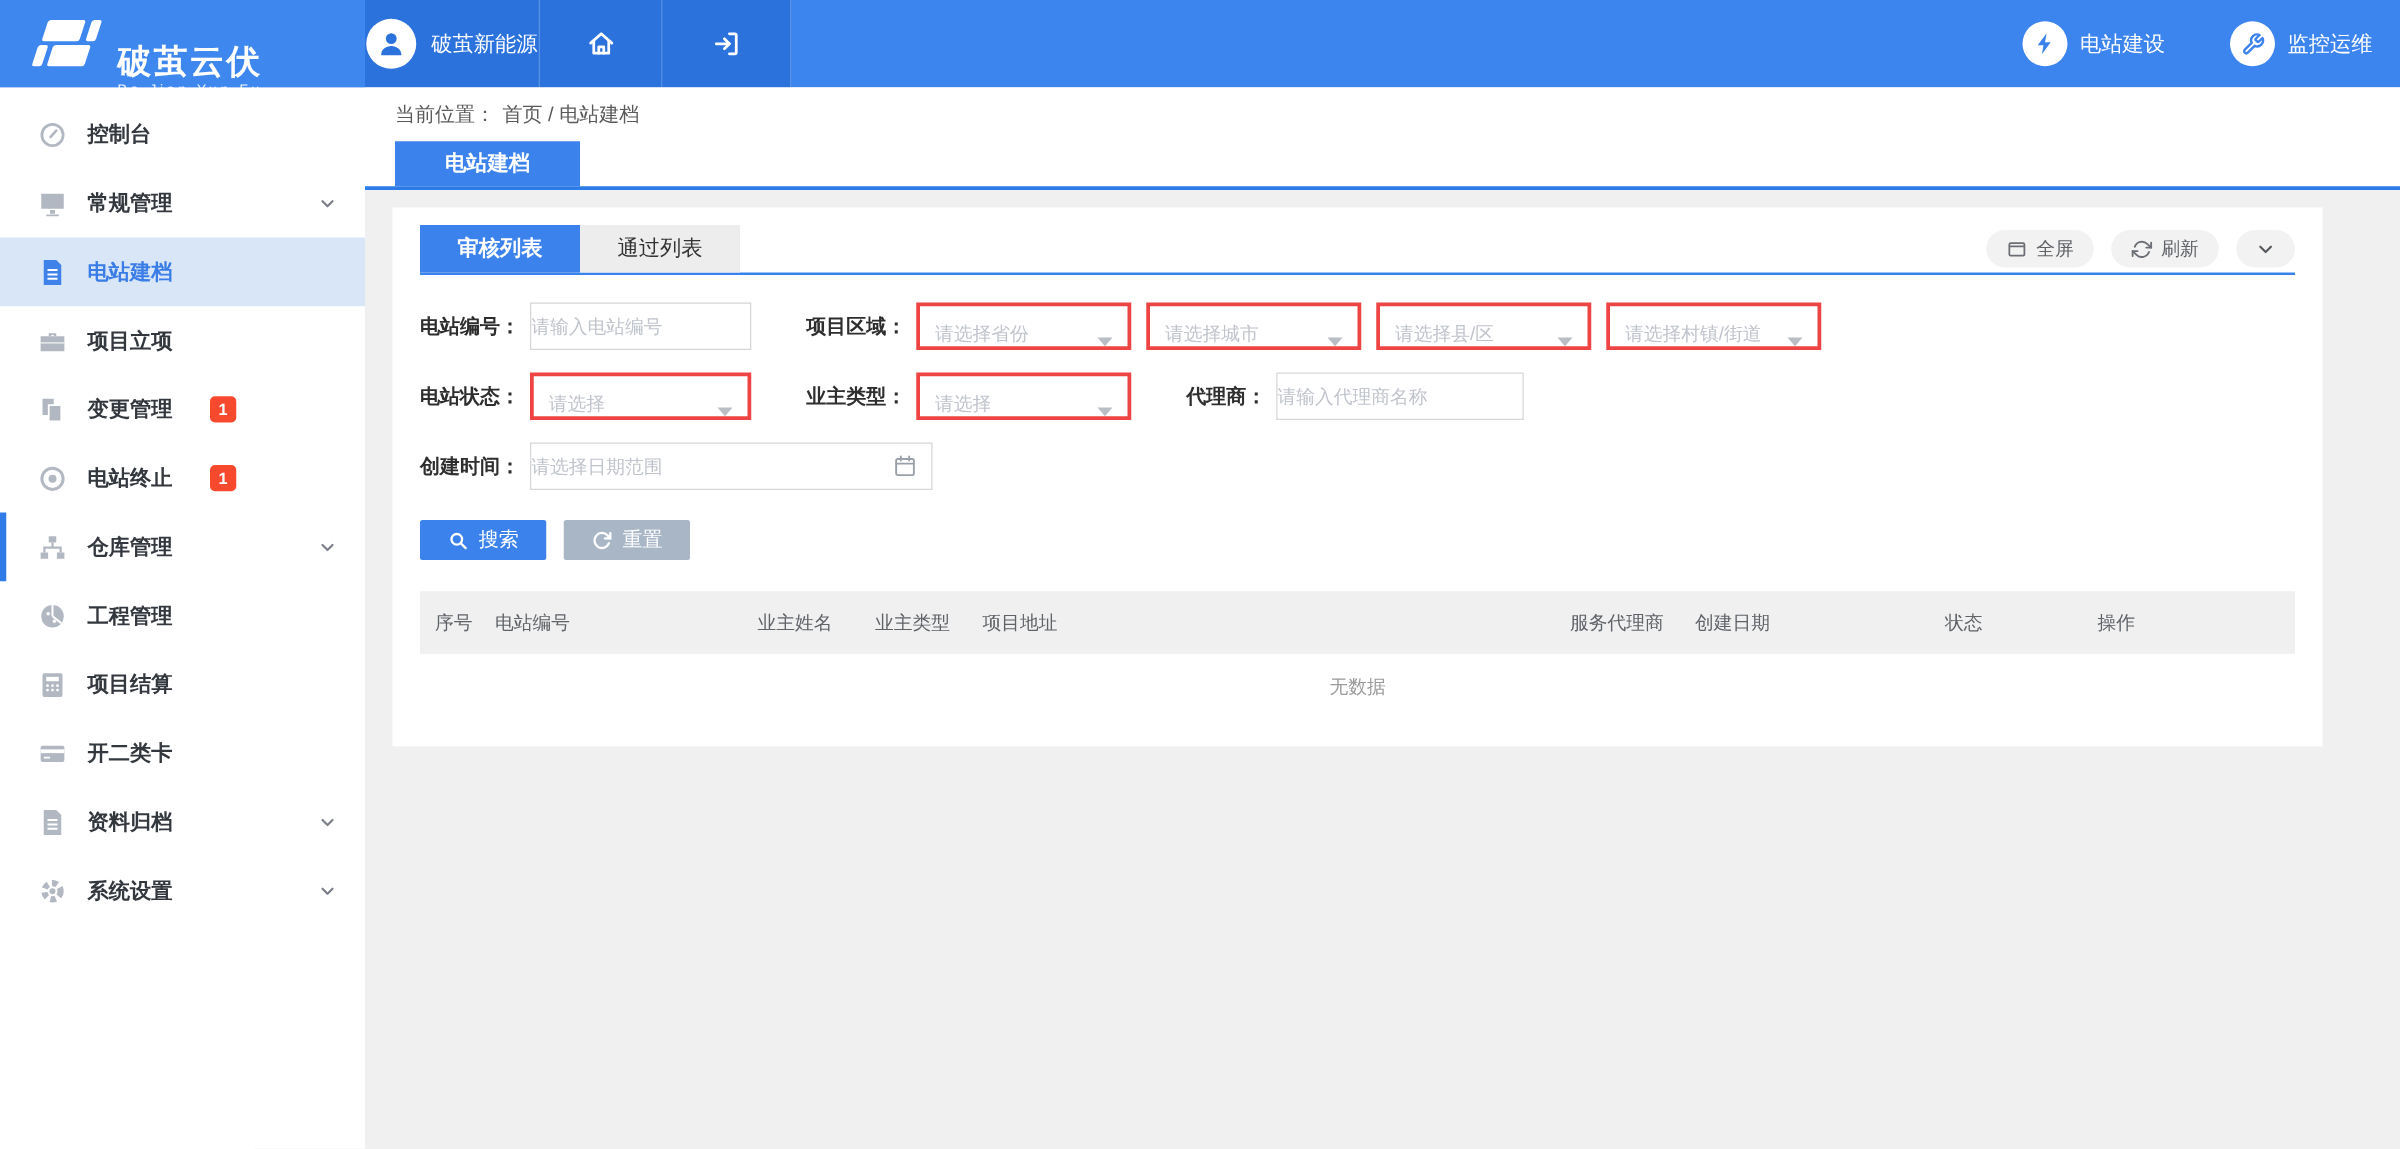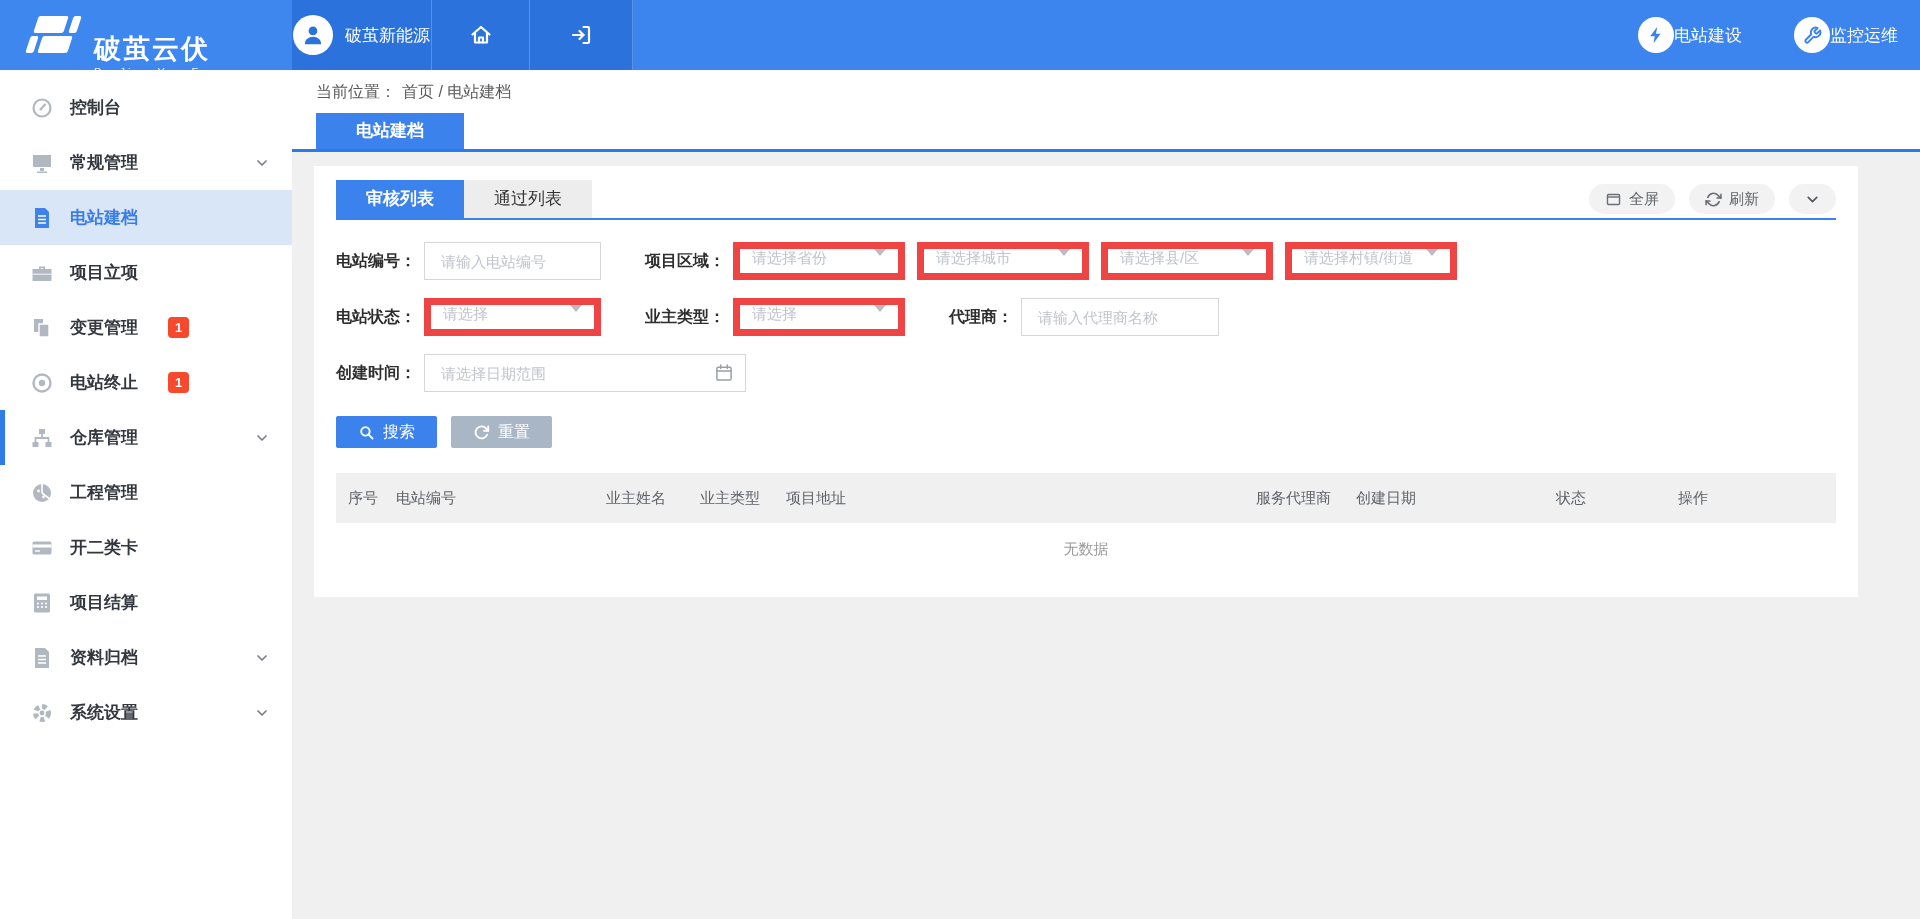--- a/index.html
+++ b/index.html
@@ -20,21 +20,21 @@
   .brand-text { margin-left:12px; line-height:1;margin-top:44px; }
   .brand-name { font-size:27px; font-weight:bold; letter-spacing:2px; }
   .brand-sub { font-size:11px; letter-spacing:3px; opacity:.92; margin-top:4px; }
   .tcell { background:#2b72dc; display:flex; align-items:center; justify-content:center; border-right:1px solid rgba(255,255,255,.22); cursor:pointer; }
   .cell-user { width:140px; gap:12px; }
   .cell-home { width:98px; }
   .cell-login { width:103px; }
   .avatar { width:40px; height:40px; border-radius:50%; background:#fff; display:flex; align-items:center; justify-content:center; flex-shrink:0; }
   .company { font-size:17px; white-space:nowrap; }
   .top-right { margin-left:auto; display:flex; align-items:center; gap:52px; padding-right:22px; }
-  .module { display:flex; align-items:center; font-size:17px; cursor:pointer; }
+  .module { display:flex; align-items:center; gap:10px; font-size:17px; cursor:pointer; }
   .mod-circle { width:36px; height:36px; background:#fff; border-radius:50%; display:flex; align-items:center; justify-content:center; }
 
   
   .main { display:flex; flex:1; min-height:0; }
 
   
   .sidebar { width:292px; background:#fff; padding-top:10px; flex-shrink:0; }
   .sitem { height:55px; display:flex; align-items:center; padding:0 22px 0 30px; position:relative; cursor:pointer; }
   .sitem .micon { width:24px; height:24px; color:#b2b8c2; flex-shrink:0; }
   .slabel { margin-left:16px; font-size:17px; font-weight:bold; color:#33373e; white-space:nowrap; }
@@ -62,23 +62,23 @@
   .pill svg { width:17px; height:17px; }
   .pill.sq { padding:0 15px; }
 
   
   .filters { margin-top:22px; }
   .frow { display:flex; align-items:center; margin-bottom:18px; }
   .fgroup { display:flex; align-items:center; }
   .flabel { font-size:16px; font-weight:bold; color:#2e2e2e; text-align:right; white-space:nowrap; margin-right:8px; }
   .w80 { min-width:72px; }
   .g-gap { margin-left:44px; }
-  .tinput { height:38px; width:177px; border:1px solid #d6d6d6; background:#fff; padding:0 16px; font-size:15px; color:#333; font-family:inherit; outline:none; }
+  .tinput { height:38px; width:177px; border:1px solid #d6d6d6; background:#fff; padding:0 0; font-size:15px; color:#333; font-family:inherit; outline:none; }
   .tinput::placeholder { color:#c0c4cc; }
-  .select { position:relative; height:38px; border:7px solid #ef4444; background:#fff; display:flex; align-items:flex-start; padding:0 30px 0 12px; font-size:15px; color:#c0c4cc; cursor:pointer; }
+  .select { position:relative; height:38px; border:3px solid #ef4444; background:#fff; display:flex; align-items:flex-end; padding:0 30px 0 12px; font-size:15px; color:#c0c4cc; cursor:pointer; }
   .select .caret { position:absolute; right:12px; width:0; height:0; border-left:6px solid transparent; border-right:6px solid transparent; border-top:7px solid #b9bdc4; }
   .sel177 { width:177px; }
   .sel172 { width:172px; }
   .region { display:flex; gap:12px; }
   .date-wrap { position:relative; display:flex; align-items:center; }
   .date-input { width:322px; padding-right:44px; }
   .cal-icon { position:absolute; right:12px; width:20px; height:20px; color:#9aa0a8; cursor:pointer; }
 
   .actions { display:flex; gap:14px; margin-top:24px; }
   .btn { height:32px; border:none; display:flex; align-items:center; gap:8px; padding:0 22px; font-size:16px; color:#fff; cursor:pointer; border-radius:2px; font-family:inherit; }
@@ -231,45 +231,45 @@
       </div>
 
       <div class="sitem">
         <svg class="micon" viewBox="0 0 24 24">
           <circle cx="12" cy="12" r="9" fill="currentColor"></circle>
           <path d="M12 12V3M12 12l7 5.5" stroke="#fff" stroke-width="1.6" fill="none"></path>
           <circle cx="8.5" cy="10" r="1.4" fill="#fff"></circle>
             <circle cx="13.5" cy="16" r="1.4" fill="#fff"></circle>
         </svg>
         <span class="slabel">工程管理</span>
-      </div>
-
-      <div class="sitem">
-        <svg class="micon" viewBox="0 0 24 24">
-          <rect x="2.5" y="5.5" width="19" height="13" rx="1.5" fill="currentColor"></rect>
-          <rect x="2.5" y="8.5" width="19" height="3" fill="#fff"></rect>
-          <path d="M5 15h5" stroke="#fff" stroke-width="1.4"></path>
-        </svg>
-        <span class="slabel">开二类卡</span>
       </div>
 
       <div class="sitem">
         <svg class="micon" viewBox="0 0 24 24">
           <rect x="4" y="2.5" width="16" height="19" rx="1.5" fill="currentColor"></rect>
           <rect x="7" y="5.5" width="10" height="3.5" fill="#fff"></rect>
           <g fill="#fff">
               <circle cx="8" cy="12.5" r="1.1"></circle>
               <circle cx="12" cy="12.5" r="1.1"></circle>
               <circle cx="16" cy="12.5" r="1.1"></circle>
               <circle cx="8" cy="16" r="1.1"></circle>
               <circle cx="12" cy="16" r="1.1"></circle>
               <circle cx="16" cy="16" r="1.1"></circle>
             </g>
         </svg>
         <span class="slabel">项目结算</span>
+      </div>
+
+      <div class="sitem">
+        <svg class="micon" viewBox="0 0 24 24">
+          <rect x="2.5" y="5.5" width="19" height="13" rx="1.5" fill="currentColor"></rect>
+          <rect x="2.5" y="8.5" width="19" height="3" fill="#fff"></rect>
+          <path d="M5 15h5" stroke="#fff" stroke-width="1.4"></path>
+        </svg>
+        <span class="slabel">开二类卡</span>
       </div>
 
       <div class="sitem">
         <svg class="micon" viewBox="0 0 24 24">
           <path d="M5 2h10l4 4v16H5z" fill="currentColor"></path>
           <path d="M8 10h8M8 13.5h8M8 17h8" stroke="#fff" stroke-width="1.6"></path>
         </svg>
         <span class="slabel">资料归档</span>
         <svg class="chev" viewBox="0 0 24 24" fill="none" stroke="currentColor" stroke-width="2.6" stroke-linecap="round" stroke-linejoin="round">
             <polyline points="6 9 12 15 18 9"></polyline>

